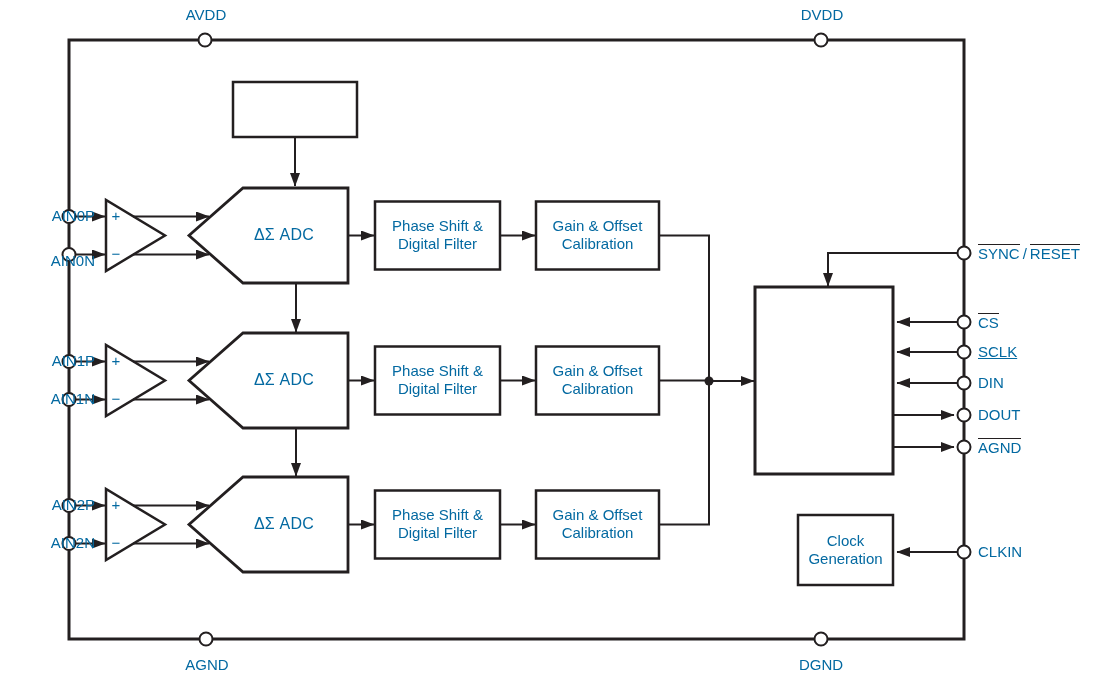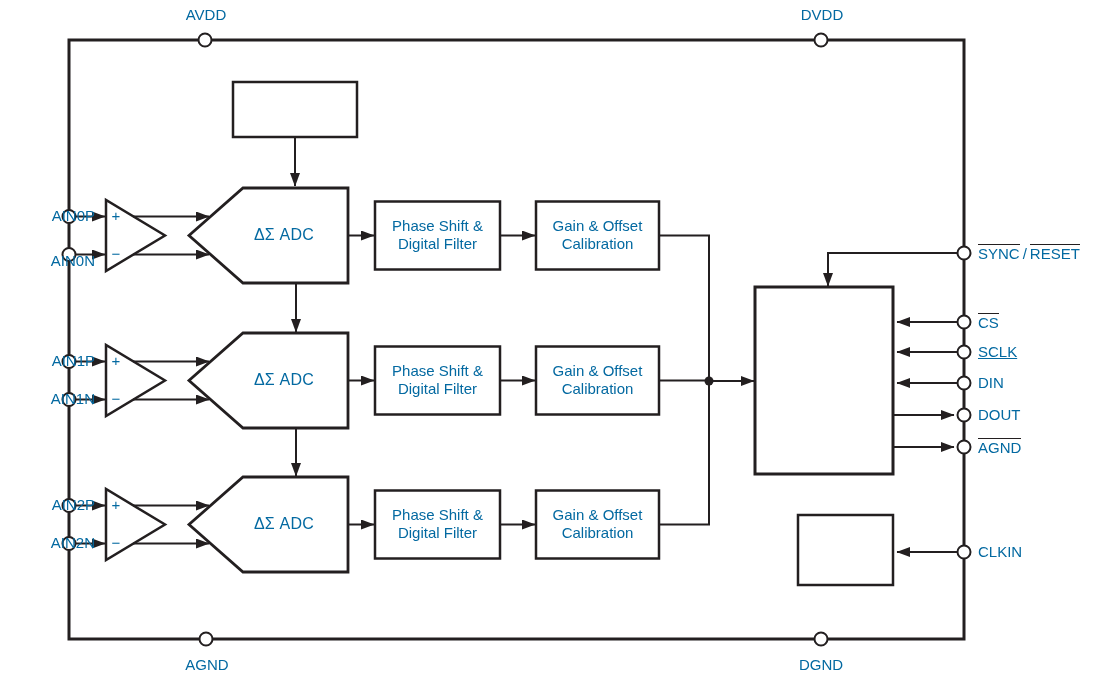--- a/index.html
+++ b/index.html
@@ -170,20 +170,24 @@
   </div>
   <div class="boxlbl" style="left:536px; top:346px; width:123px; height:68px;">
     <span>Gain &amp; Offset</span>
     <span>Calibration</span>
   </div>
   <div class="boxlbl" style="left:536px; top:490px; width:123px; height:68px;">
     <span>Gain &amp; Offset</span>
     <span>Calibration</span>
   </div>
 
+  <div class="boxlbl" style="left:798px; top:515px; width:95px; height:70px;">
+    <span>Clock</span>
+    <span>Generation</span>
+  </div>
 
   <div class="lbl" style="left:978px; top:244px;">
     <span class="ovl">SYNC</span><span class="slash">/</span><span class="ovl">RESET</span>
   </div>
   <div class="lbl" style="left:978px; top:313px;">
     <span class="ovl">CS</span>
   </div>
   <div class="lbl" style="left:978px; top:343px;text-decoration:underline;">SCLK</div>
   <div class="lbl" style="left:978px; top:374px;">DIN</div>
   <div class="lbl" style="left:978px; top:406px;">DOUT</div>

